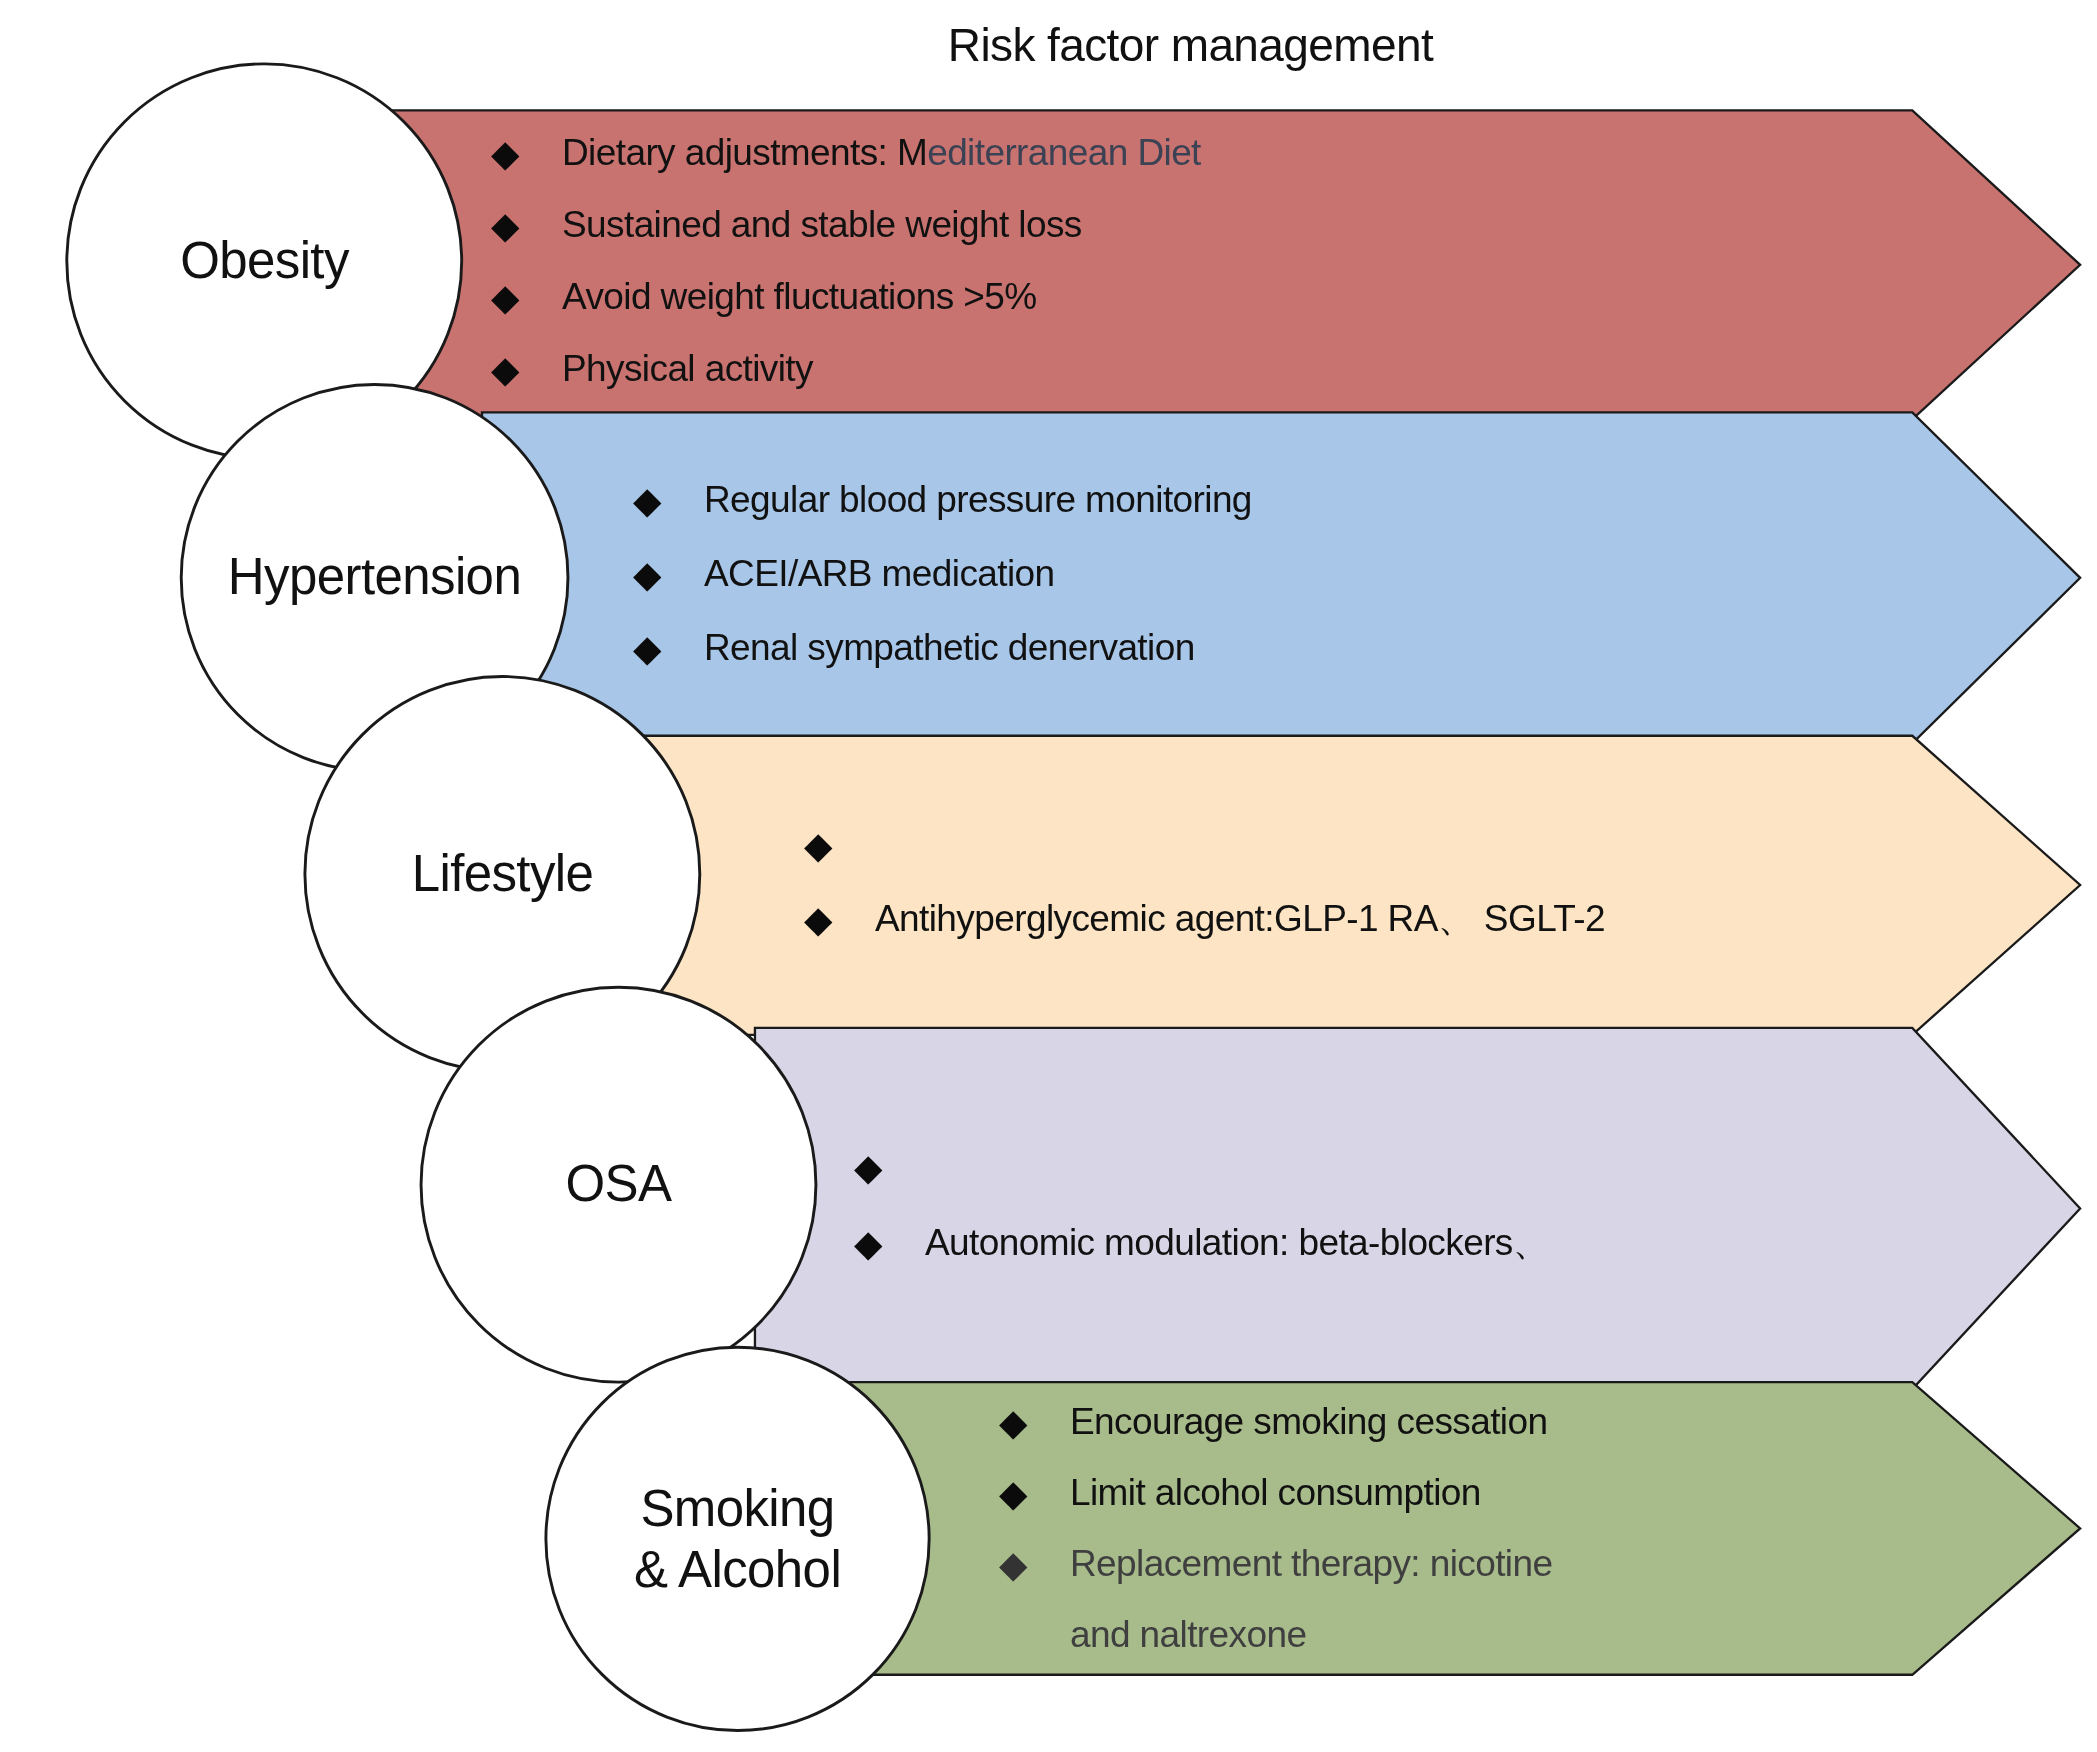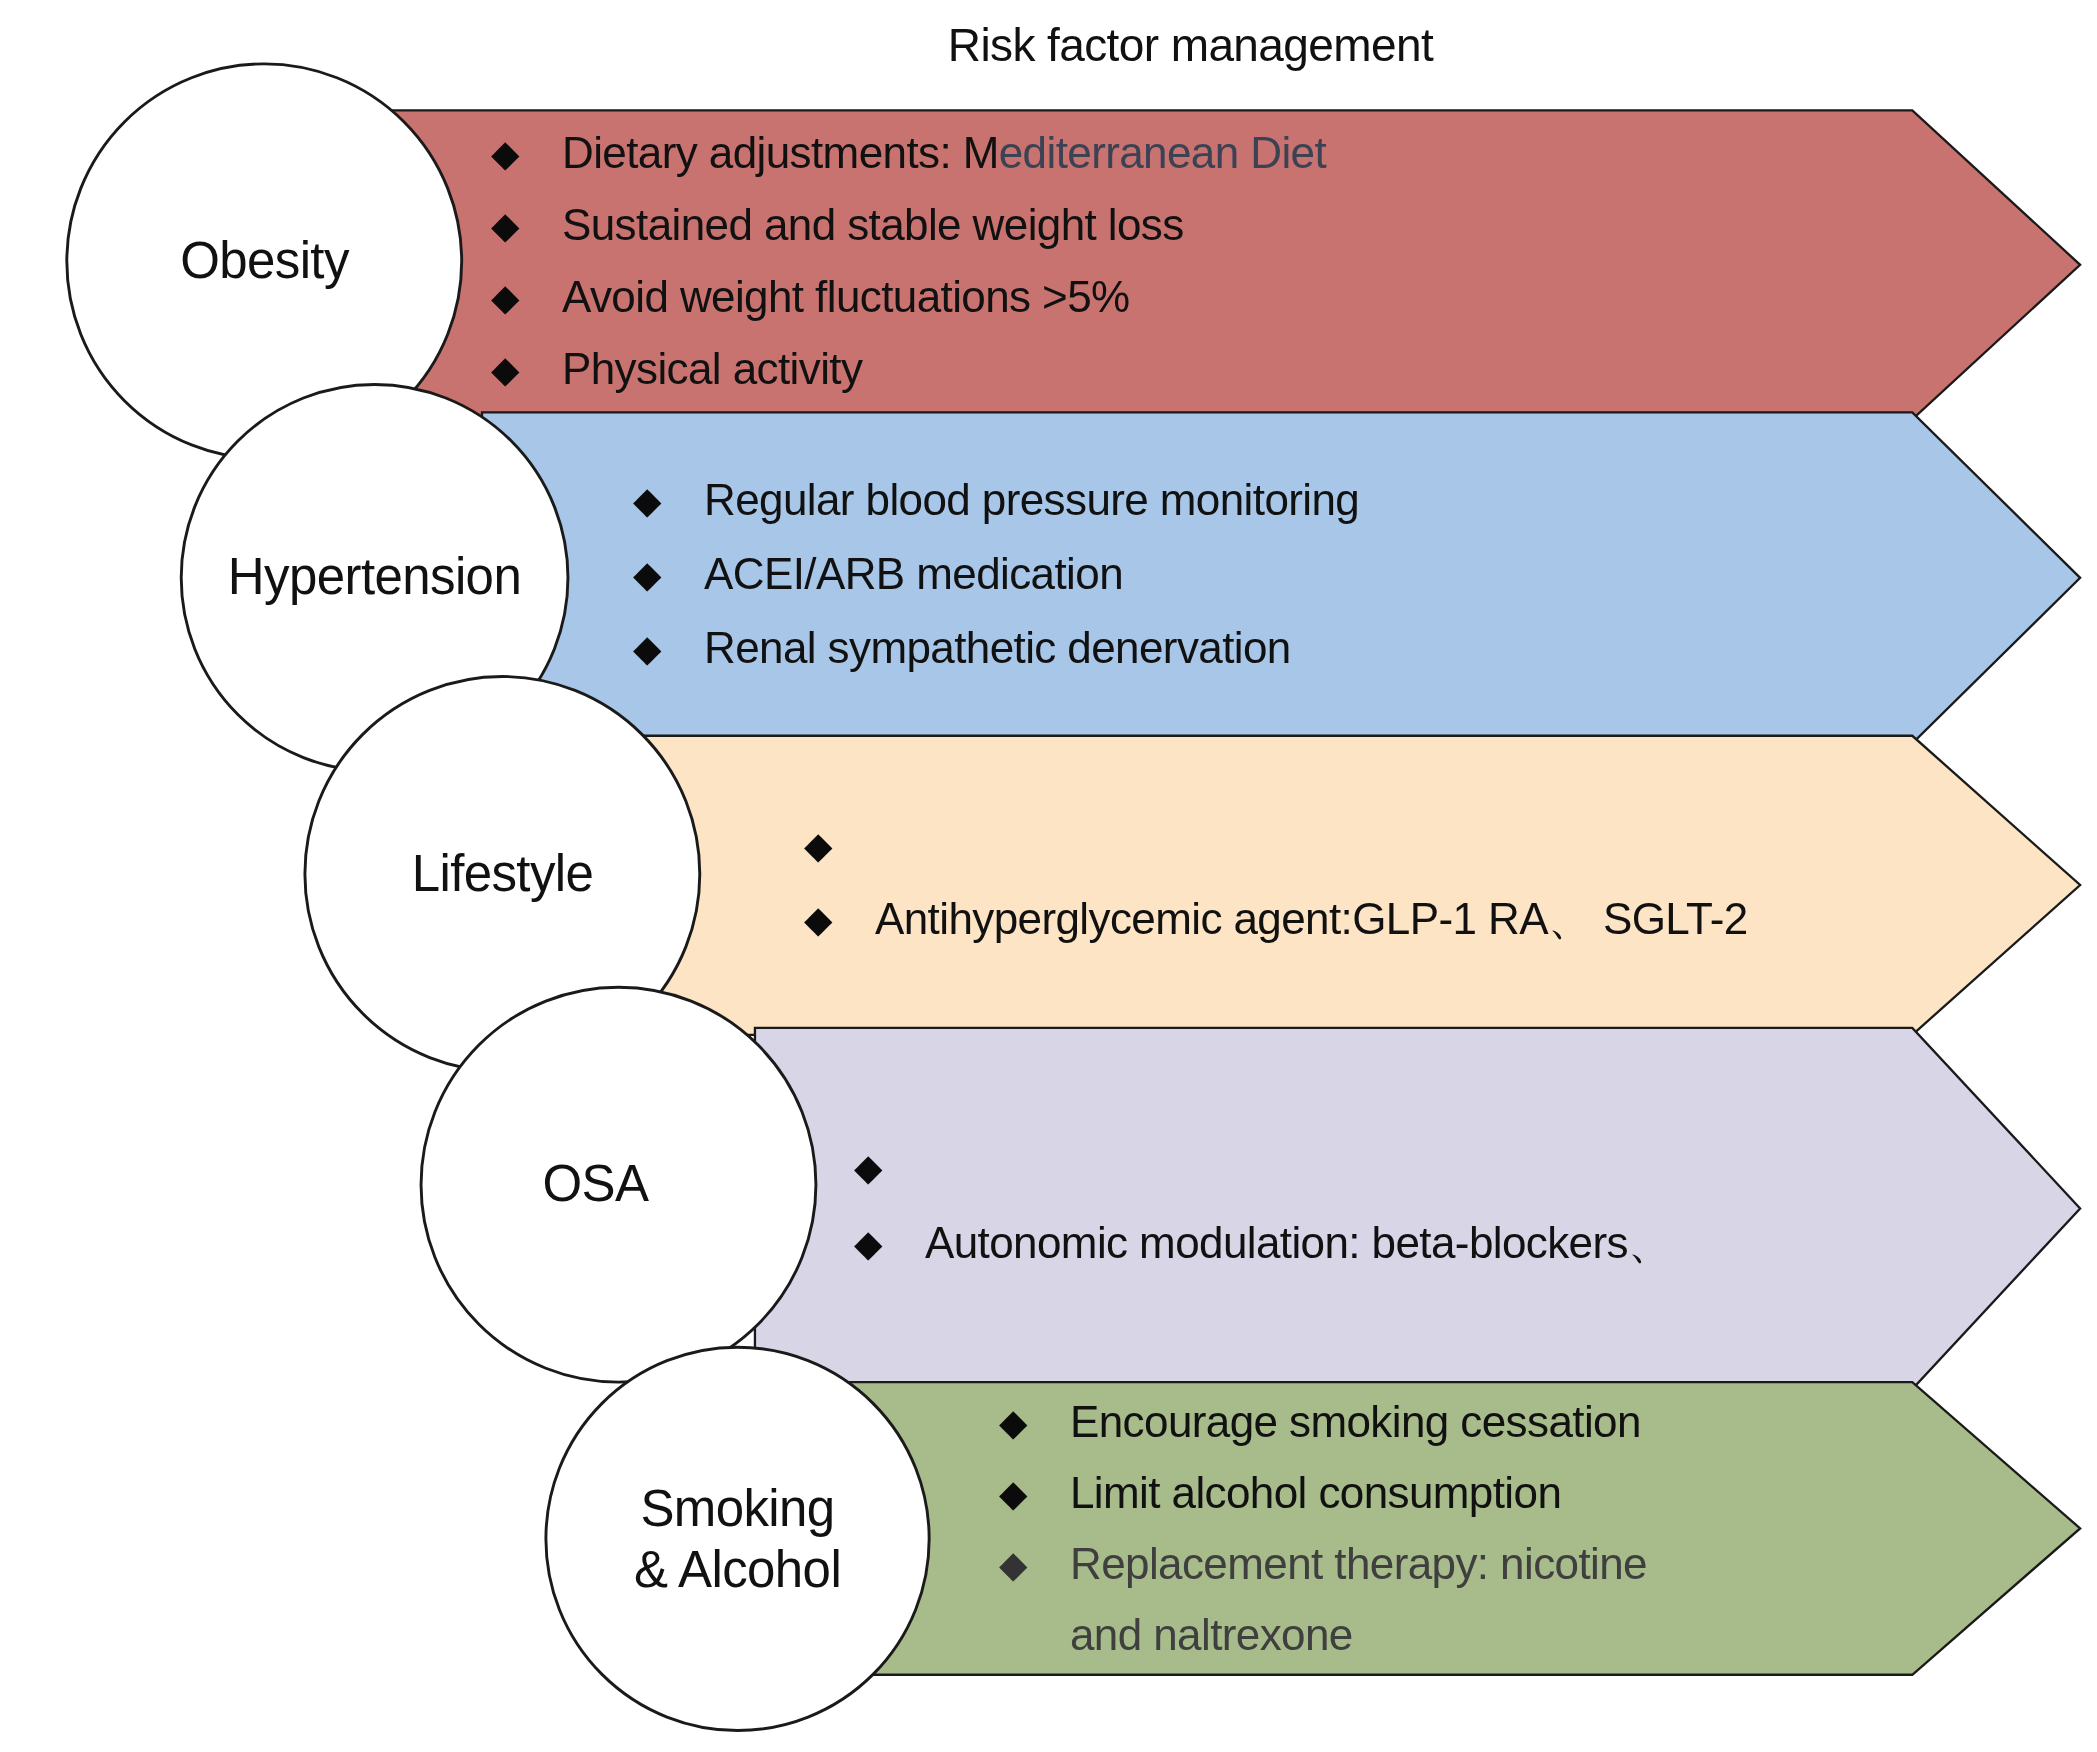--- a/index.html
+++ b/index.html
@@ -18,21 +18,21 @@
     font-size:46px;letter-spacing:-0.6px;color:#111111;white-space:nowrap;
   }
   .rows{
     position:absolute;display:flex;flex-direction:column;justify-content:center;
   }
   .row{display:flex;align-items:center;flex:none;white-space:nowrap;}
   .dia{
     width:71px;flex:none;display:flex;align-items:center;
     font-size:37px;color:#0b0b0b;line-height:1;
   }
-  .txt{font-size:44px;letter-spacing:-0.6px;color:#111111;}
+  .txt{font-size:37px;letter-spacing:-0.6px;color:#111111;}
   .accent{color:#3b4254;}
   .row.cont .dia{visibility:hidden;}
   .row.muted .dia{color:#333333;}
   .row.muted .txt{color:#3f3f3f;}
   
   #rows-obesity      {left:491px;  top:110px;  width:1394px; height:302px;}
   #rows-obesity .row      {height:72px;}
   #rows-hypertension {left:633px; top:412px;  width:1249px; height:324px;}
   #rows-hypertension .row {height:74px;}
   #rows-diabetes     {left:804px; top:736px; width:1104px; height:292px;}
@@ -42,21 +42,21 @@
   #rows-smoking      {left:999px; top:1382px; width:929px; height:293px;}
   #rows-smoking .row      {height:71px;}
   
   .circle-label{
     position:absolute;display:flex;flex-direction:column;align-items:center;justify-content:center;
     font-size:51px;letter-spacing:-0.6px;color:#111111;line-height:1.18;white-space:nowrap;
   }
   #label-obesity      {left:90px; top:221px;  width:349px;height:81px;}
   #label-hypertension {left:200px; top:537px;  width:349px;height:81px;}
   #label-diabetes     {left:328px; top:834px; width:349px;height:81px;}
-  #label-osa          {left:421px; top:1144px; width:349px;height:81px;}
+  #label-osa          {left:444px; top:1144px; width:349px;height:81px;}
   #label-smoking      {left:563px; top:1458px; width:349px;height:163px;}
 </style>
 </head>
 <body>
 
 <div class="canvas">
 
   <svg class="shapes" viewBox="0 0 3611 3017">
 
     <polygon points="590,190 3293,190 3582,456 3293,722 590,722" stroke="#1a1a1a" stroke-width="4" fill="#c97370"></polygon>

